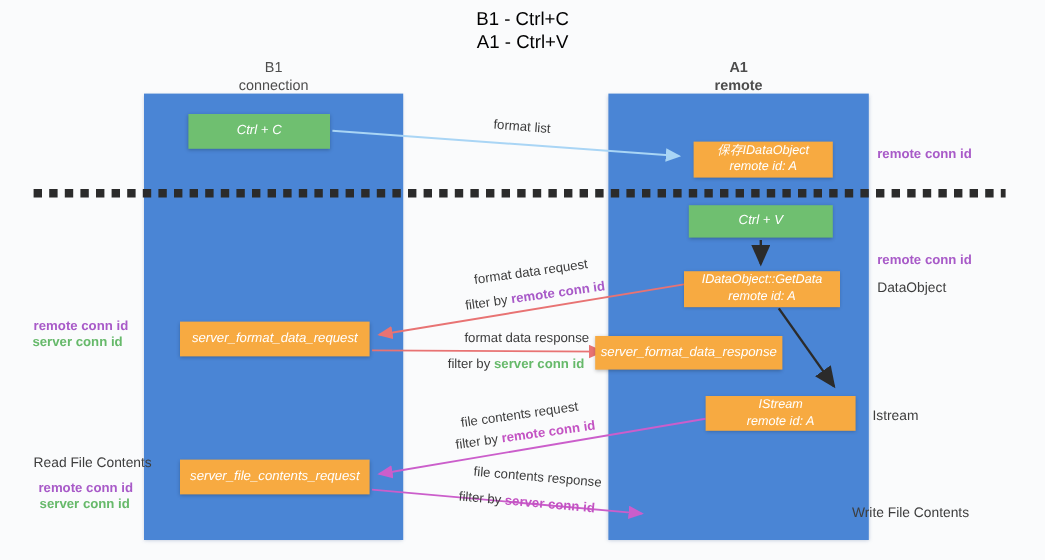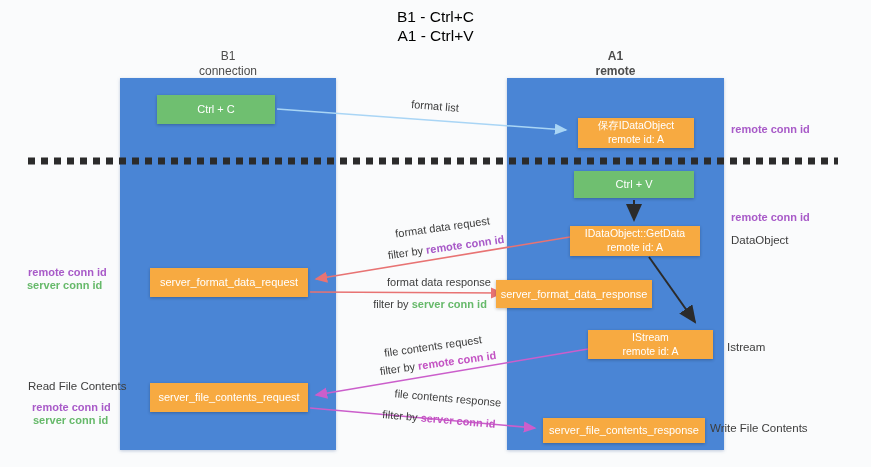--- a/index.html
+++ b/index.html
@@ -15,20 +15,21 @@
     position:absolute;top:49px;text-align:center;font-size:12px;line-height:1.25;color:#4d4d4d;
   }
   .lane{
     position:absolute;top:78px;height:372px;background:#4a85d5;
     box-shadow:0 1px 3px rgba(80,110,160,.35);
   }
   .node{
     position:absolute;display:flex;flex-direction:column;align-items:center;justify-content:center;
     color:#fff;font-size:11px;line-height:1.3;text-align:center;
     box-shadow:0 1px 3px rgba(0,0,0,.25);
+    font-style:italic;
   }
   .node.green{background:#6fbf70;}
   .node.orange{background:#f7aa41;}
   .flabel{position:absolute;font-size:11px;color:#3d3d3d;text-align:center;white-space:nowrap;}
   .side{position:absolute;font-size:11.5px;color:#3d3d3d;white-space:nowrap;}
   .bold{font-weight:bold;font-size:11px;}
   .purple{color:#a85ac8;}
   .magenta{color:#c353c3;}
   .green-t{color:#66b96a;}
   svg.overlay{position:absolute;left:0;top:0;pointer-events:none;}
@@ -108,23 +109,20 @@
 
   <div class="node orange" style="left:588px;top:330px;width:125px;height:29px;font-size:10.5px;">
     <span>IStream</span>
     <span>remote id: A</span>
   </div>
 
   <div class="node orange" style="left:150px;top:383px;width:158px;height:29px;">
     <span>server_file_contents_request</span>
   </div>
 
-  <div class="node orange" style="left:543px;top:418px;width:162px;height:25px;">
-    <span>server_file_contents_response</span>
-  </div>
 
   <div class="flabel" style="left:385px;top:100px;width:100px;transform:rotate(4.5deg);">format list</div>
 
   <div class="flabel" style="left:380px;top:221px;width:125px;transform:rotate(-8deg);">format data request</div>
   <div class="flabel" style="left:372px;top:241px;width:148px;transform:rotate(-8deg);">
     <span>filter by </span><span class="bold purple">remote conn id</span>
   </div>
 
   <div class="flabel" style="left:383px;top:276px;width:112px;">format data response</div>
   <div class="flabel" style="left:370px;top:298px;width:120px;">

